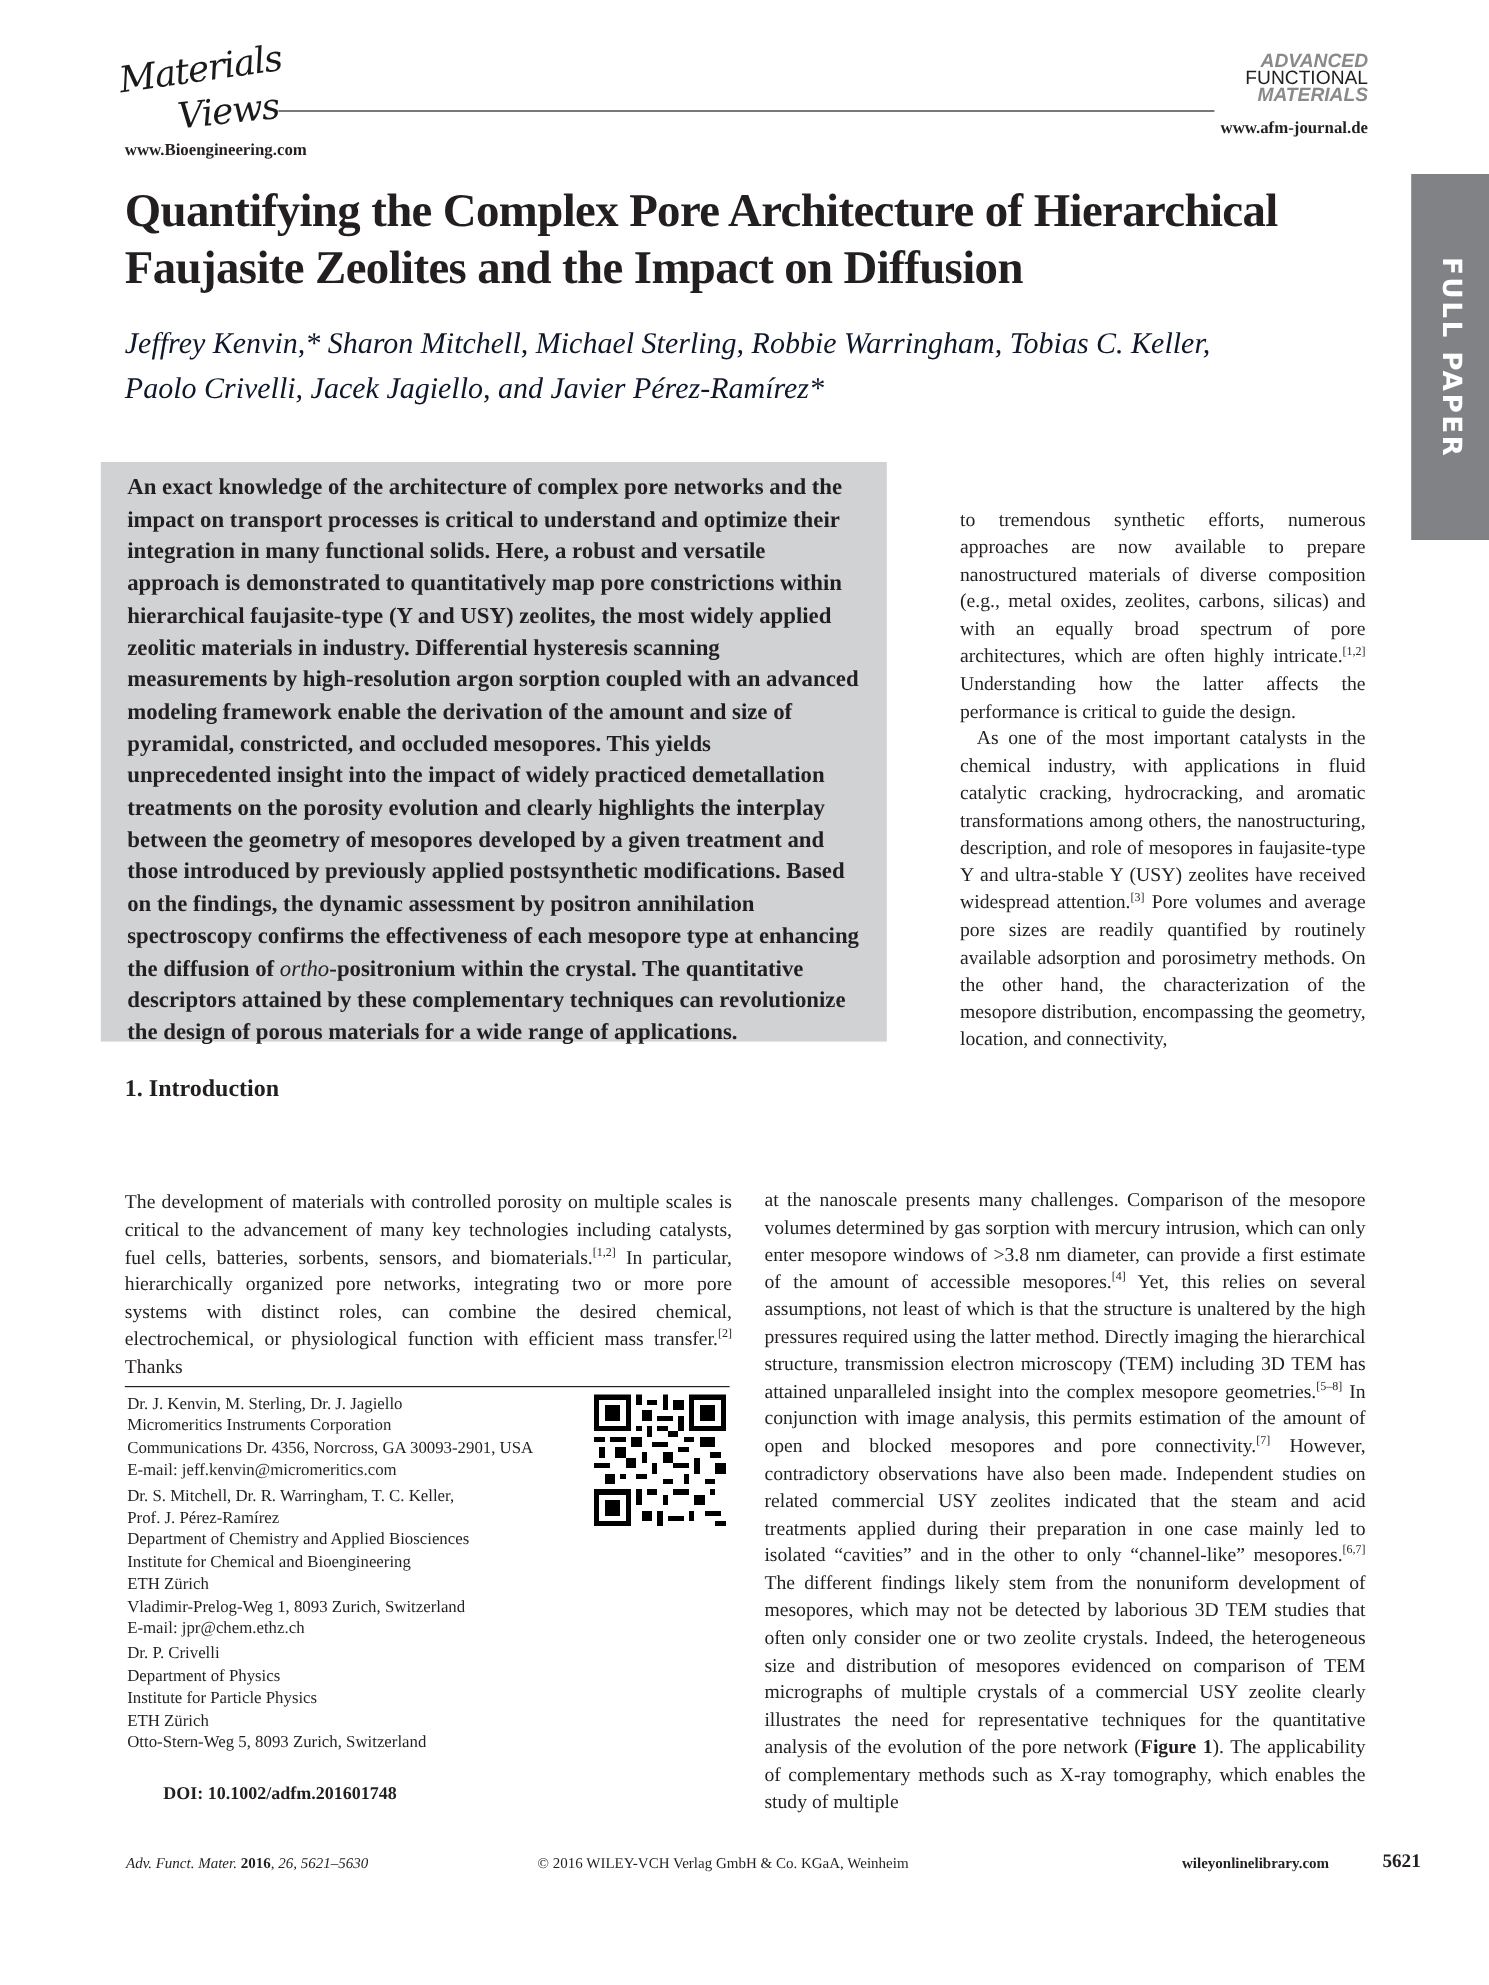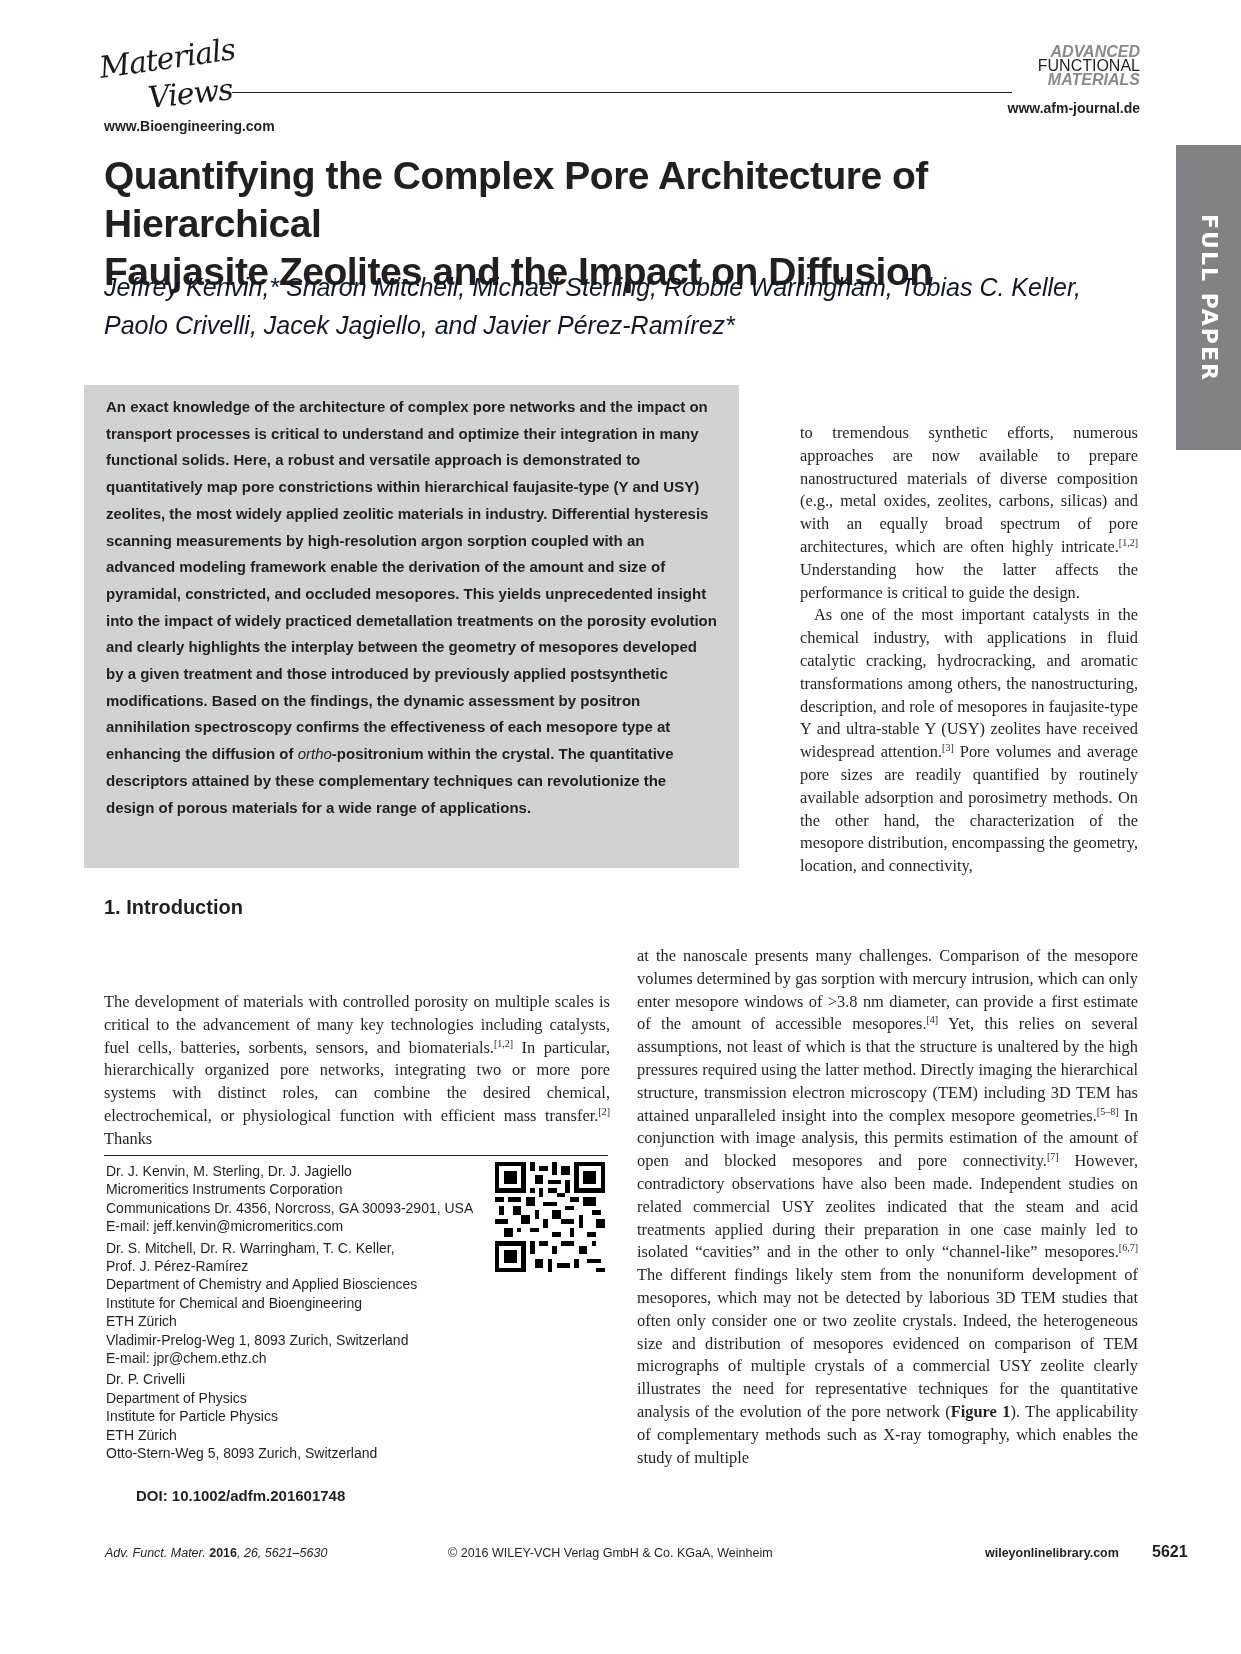--- a/index.html
+++ b/index.html
@@ -1,17 +1,17 @@
 <!DOCTYPE html>
 <html><head>
 <meta charset="utf-8">
 <style>
   html, body { margin:0; padding:0; background:#ffffff; }
   body { width:1241px; height:1654px; position:relative; overflow:hidden; color:#231f20; }
-  .sans { font-family:Liberation Sans, sans-serif; }
+  .sans { font-family:Liberation Serif, serif; }
   .serif { font-family:"Liberation Serif","DejaVu Serif",serif;margin-top:37px; }
   .abs { position:absolute; }
 
   
   .logo-mv { left:102px; top:50px; width:130px; height:70px; font-family:"DejaVu Serif",serif; font-style:italic; color:#1a1a1a; }
   .logo-mv .l1 { position:absolute; left:0; top:0; font-size:30px; letter-spacing:-1px; transform:rotate(-8deg); transform-origin:left bottom; }
   .logo-mv .l2 { position:absolute; left:48px; top:30px; font-size:30px; letter-spacing:-1px; transform:rotate(-6deg); transform-origin:left bottom; }
   .hdr-rule { left:232px; top:92px; width:780px; height:1px; background:#231f20; }
   .mv-url { left:104px; top:118px; font-size:14px; font-weight:bold; }
   .afm-logo { left:1010px; top:45px; width:130px; text-align:right; font-family:"Liberation Sans",sans-serif; line-height:14px; }
@@ -20,29 +20,29 @@
   .afm-logo .a3 { font-size:16px; font-weight:bold; font-style:italic; color:#8a8a8c; }
   .afm-url { left:1005px; top:100px; width:135px; text-align:right; font-size:14px; font-weight:bold; }
 
   .side-tab { left:1176px; top:145px; width:65px; height:305px; background:#818285; }
   .side-tab span { position:absolute; left:50%; top:50%; transform:translate(-50%,-50%) rotate(90deg); color:#ffffff; font-weight:bold; font-size:22px; letter-spacing:2px; white-space:nowrap; font-family:"DejaVu Sans",sans-serif; }
 
   .title { left:104px; top:152px; width:1040px; font-size:39px; font-weight:bold; line-height:48px; letter-spacing:-0.5px; }
   .authors { left:104px; top:268px; width:1060px; font-size:25px; font-style:italic; line-height:38px; color:#0f172a; }
 
   
-  .abstract { left:84px; top:385px; width:655px; height:483px; background:#d1d2d4; box-sizing:border-box; padding:9px 22px 0 22px; font-size:15px; font-weight:bold; line-height:26.7px; color:#231f20; text-align:left; }
+  .abstract { left:84px; top:385px; width:655px; height:483px; background:#d1d2d4; box-sizing:border-box; padding:9px 22px 0 22px; font-size:19px; font-weight:bold; line-height:26.7px; color:#231f20; text-align:left; }
   .abstract p { margin:0; }
 
   
   .col-right-top { left:800px; top:385px; width:338px; font-size:16.4px; line-height:22.8px; text-align:justify; }
   .col-right-top p { margin:0; }
   .indent { text-indent:14px; }
 
-  .col-right-wide { left:637px; top:908px; width:501px; font-size:16.4px; line-height:22.8px; text-align:justify; }
+  .col-right-wide { left:637px; top:952px; width:501px; font-size:16.4px; line-height:22.8px; text-align:justify; }
   .col-right-wide p { margin:0; }
 
   sup { font-size:10px; line-height:0; vertical-align:super; }
 
   .intro-head { left:104px; top:896px; font-size:20px; font-weight:bold;text-align:right; }
   .intro-body { left:104px; top:954px; width:506px; font-size:16.4px; line-height:22.8px; text-align:justify; }
   .intro-body p { margin:0; }
 
   .aff-rule { left:104px; top:1155px; width:504px; height:1px; background:#231f20; }
   .aff { left:106px; top:1162px; width:380px; font-size:14px; line-height:18.4px; color:#231f20; }

